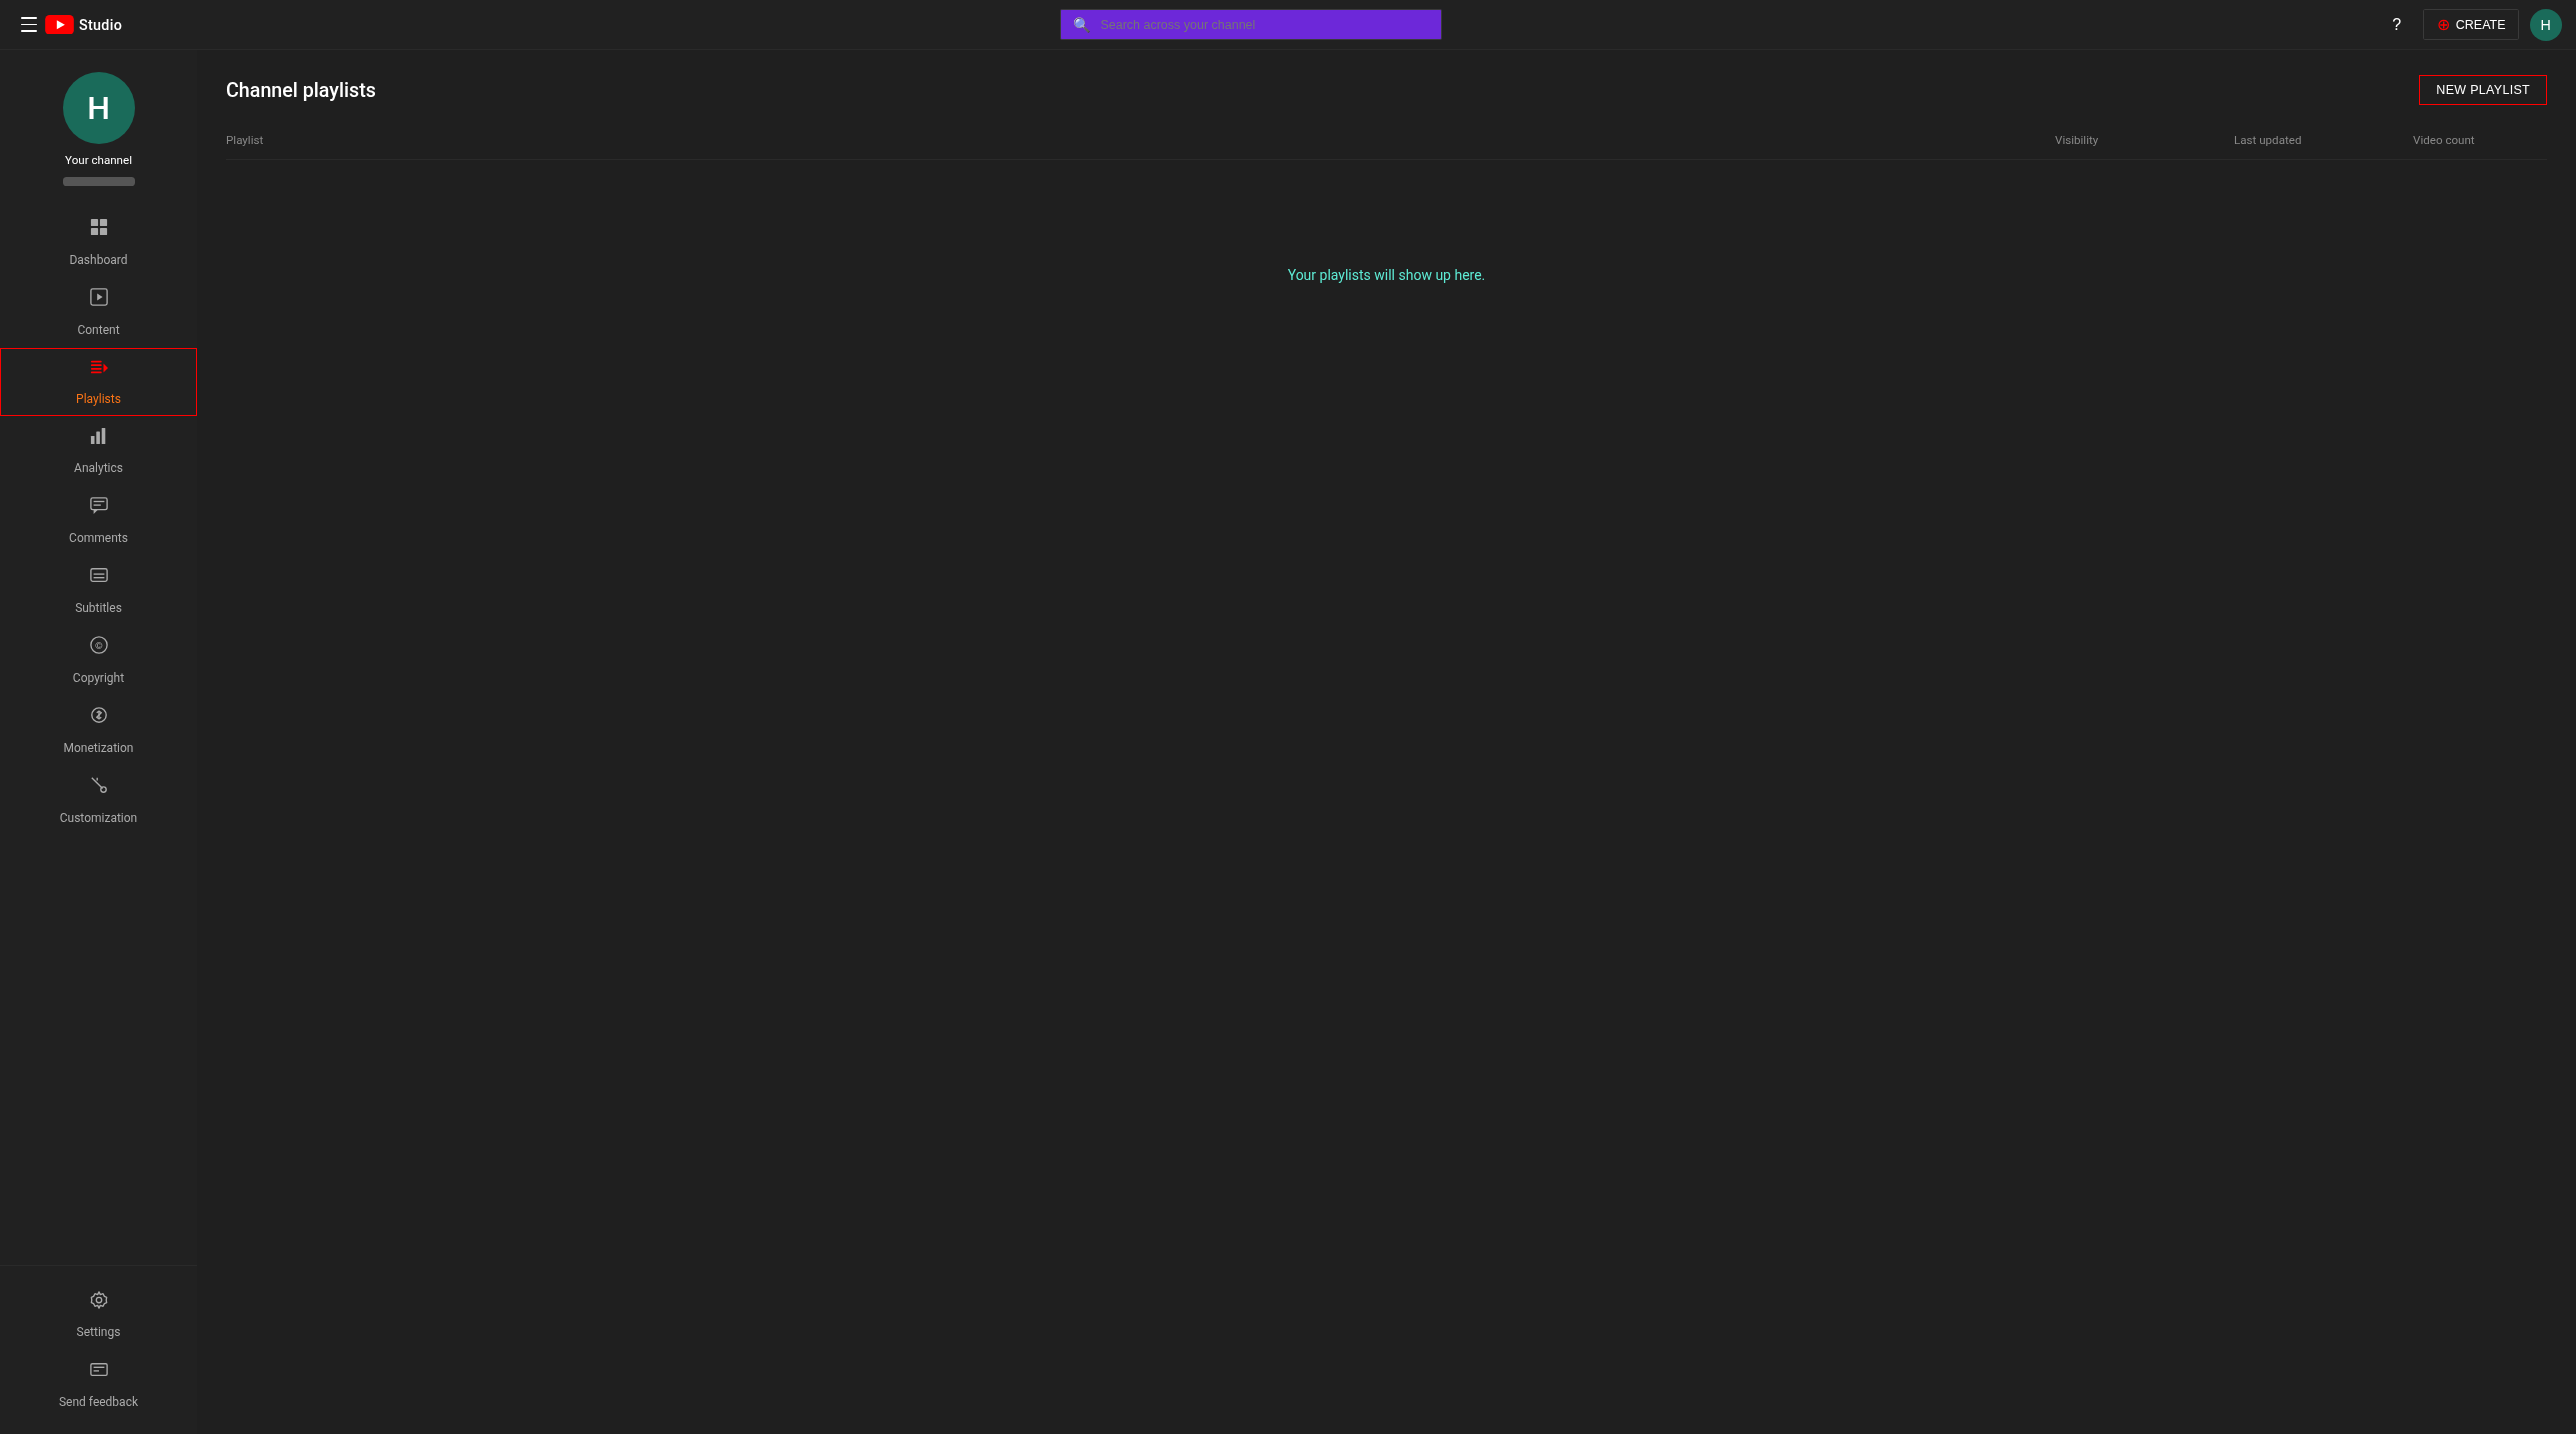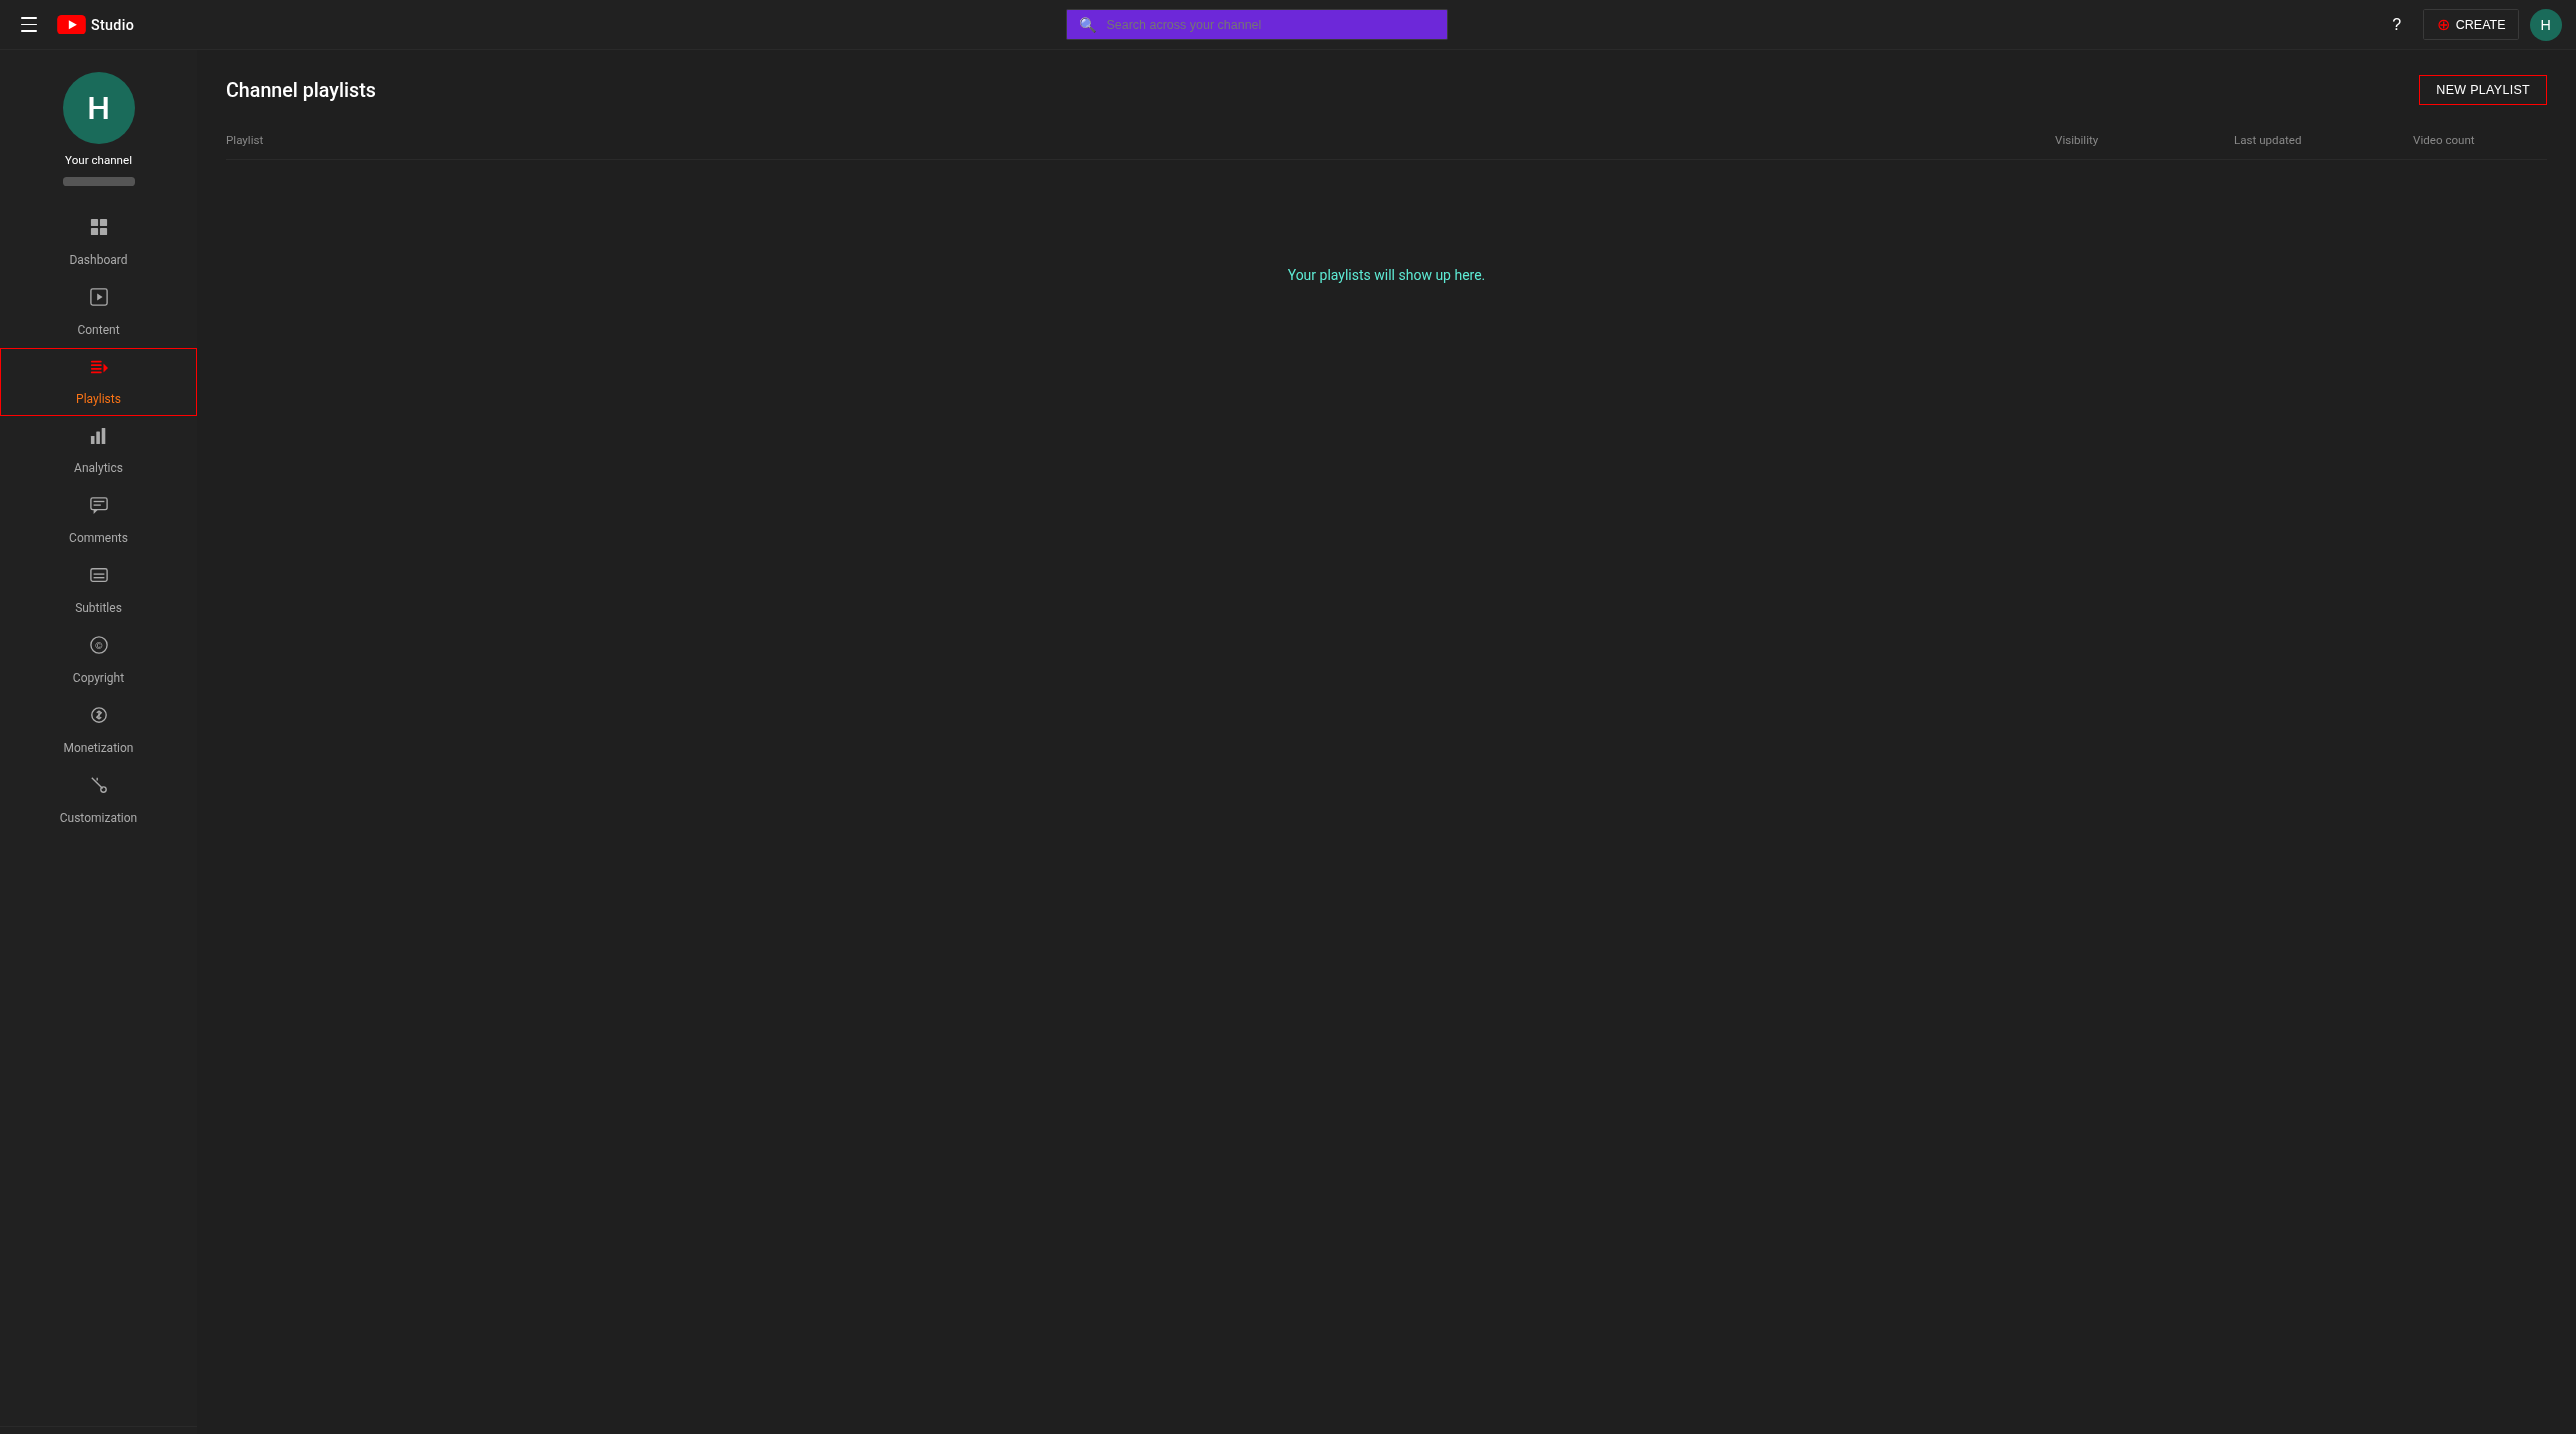--- a/index.html
+++ b/index.html
@@ -14,21 +14,21 @@
       flex-direction: column;
     }
 
     
     .topbar {
       background: #212121;
       height: 50px;
       display: flex;
       align-items: center;
       padding: 0 14.3px;
-      gap: 12px;
+      gap: 0;
       flex-shrink: 0;
       border-bottom: 0.9px solid #2a2a2a;
       z-index: 10;
     }
     .hamburger {
       cursor: pointer;
       display: flex;
       flex-direction: column;
       gap: 4.5px;
       padding: 7.2px;
@@ -426,20 +426,43 @@
               <circle cx="15" cy="15" r="3"></circle>
               <line x1="8" y1="2" x2="8" y2="5"></line>
             </svg>
         </span>
         <span>Customization</span>
       </div>
     </nav>
 
     <div class="sidebar-divider"></div>
 
+    <div class="sidebar-bottom">
+
+      <div class="nav-item">
+        <span class="nav-icon">
+          <svg width="18" height="18" viewBox="0 0 20 20" fill="none" stroke="currentColor" stroke-width="1.5">
+              <circle cx="10" cy="10" r="3"></circle>
+              <path d="M10 1 L11.5 4 L14.5 3 L16 6 L18.5 7 L18 10 L18.5 13 L16 14 L14.5 17 L11.5 16 L10 19 L8.5 16 L5.5 17 L4 14 L1.5 13 L2 10 L1.5 7 L4 6 L5.5 3 L8.5 4 Z" stroke-linejoin="round"></path>
+            </svg>
+        </span>
+        <span>Settings</span>
+      </div>
+
+      <div class="nav-item">
+        <span class="nav-icon">
+          <svg width="18" height="18" viewBox="0 0 20 20" fill="none" stroke="currentColor" stroke-width="1.5">
+              <rect x="1" y="3" width="18" height="13" rx="1.5"></rect>
+              <line x1="4" y1="7" x2="16" y2="7"></line>
+              <line x1="4" y1="11" x2="10" y2="11"></line>
+            </svg>
+        </span>
+        <span>Send feedback</span>
+      </div>
+    </div>
   </div>
 
   <div class="main-content">
     <div class="page-header">
       <h1 class="page-title">Channel playlists</h1>
       <button class="new-playlist-btn">NEW PLAYLIST</button>
     </div>
 
 
     <div class="table-header">

